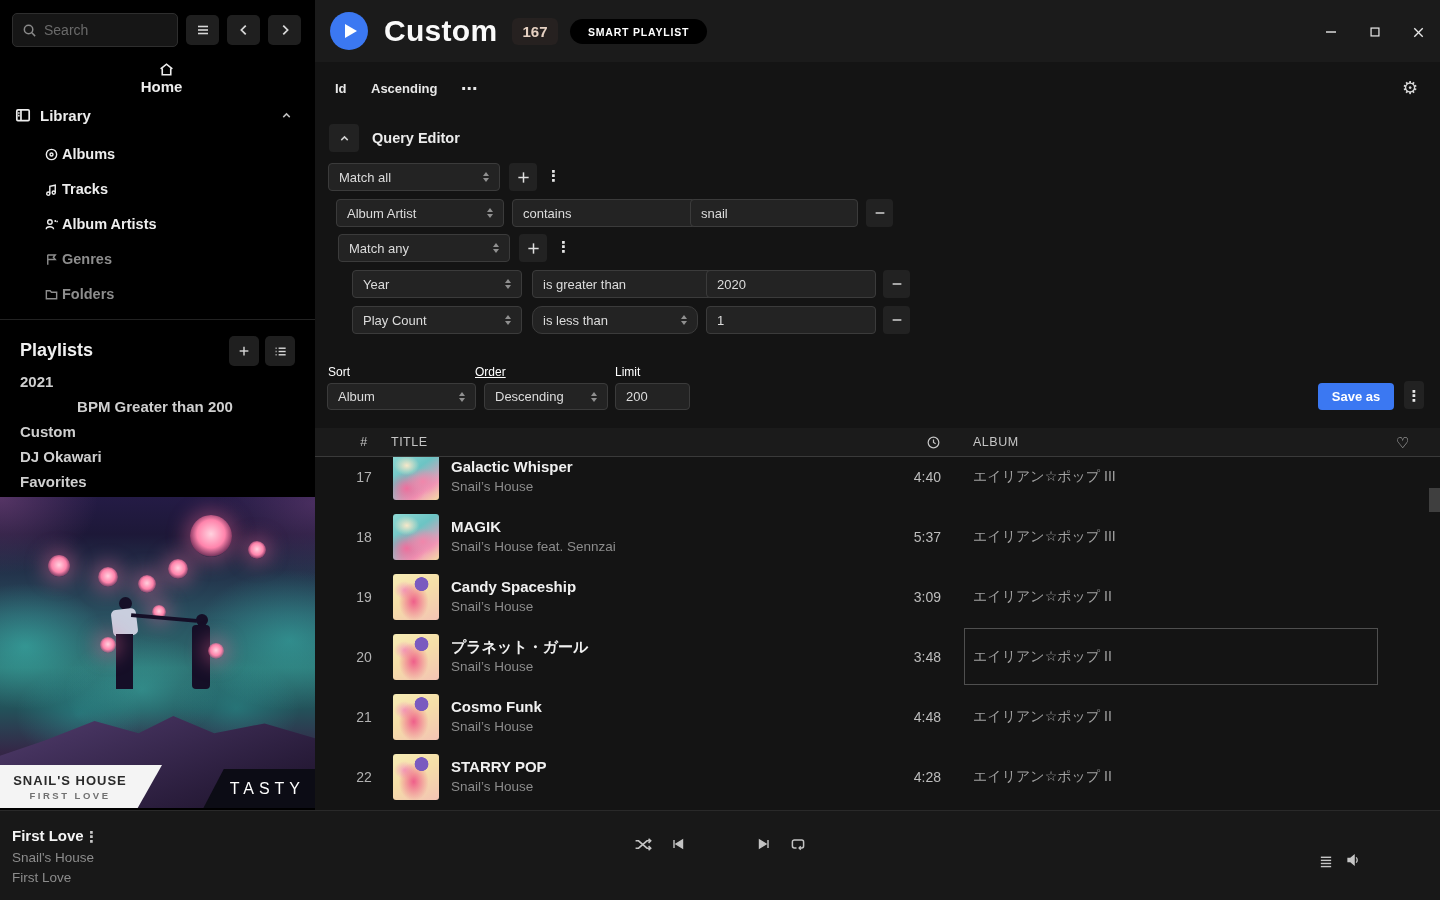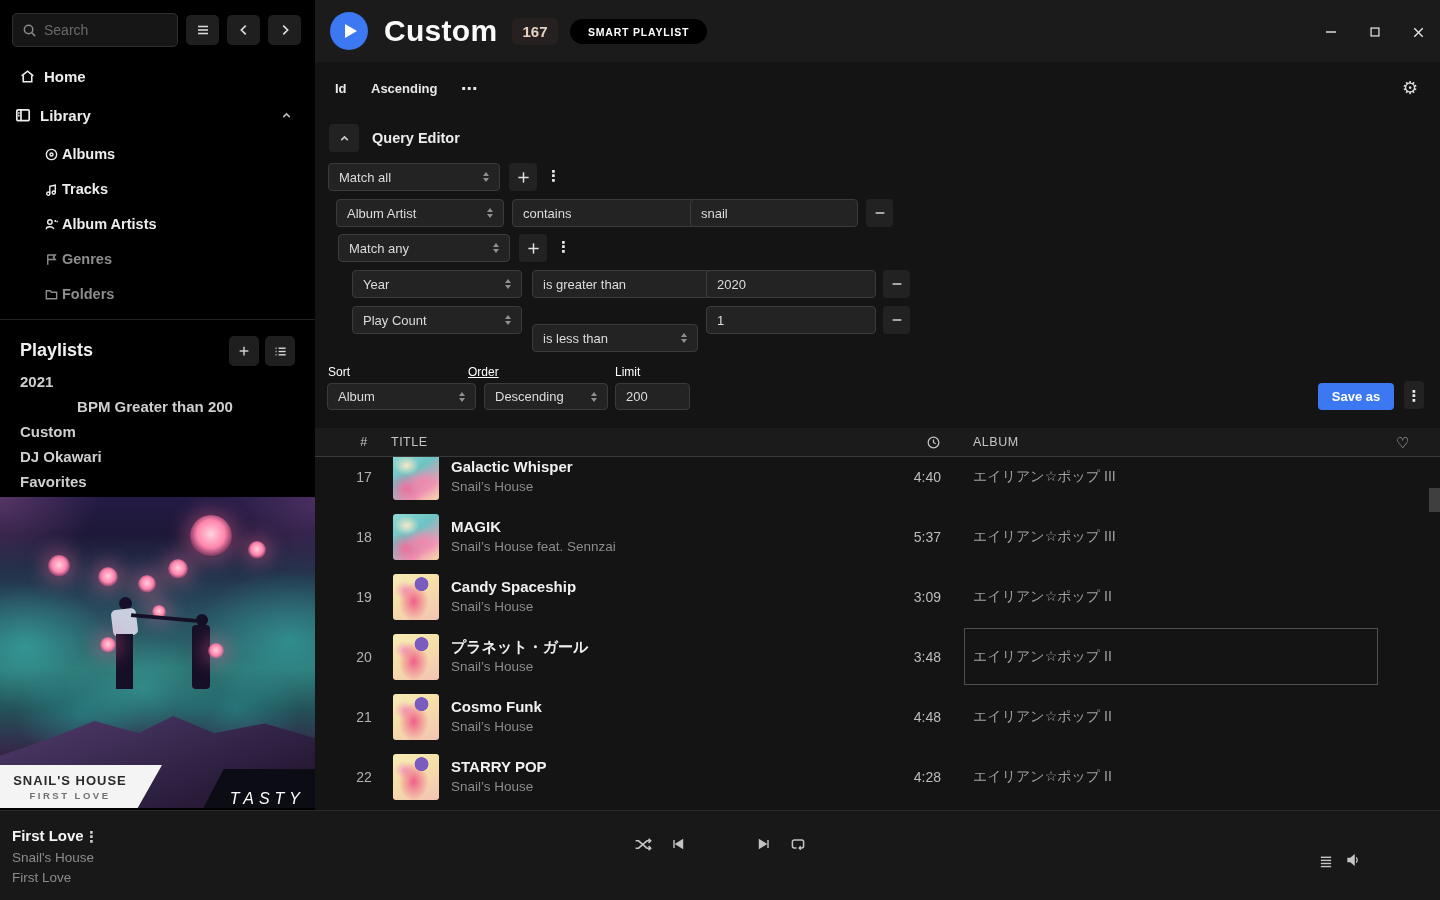--- a/index.html
+++ b/index.html
@@ -53,22 +53,22 @@
   .fig { position:absolute; background:#150f27; }
   .cov-rocks { position:absolute; left:0; bottom:0; width:100%; height:40%;
     background:linear-gradient(160deg,#5a4575 0%,#43315c 35%,#2a1d3c 75%,#1c1228 100%);
     clip-path:polygon(0 58%,14% 46%,30% 30%,44% 40%,55% 26%,68% 40%,84% 32%,100% 44%,100% 100%,0 100%); }
   .banner-white { position:absolute; left:0; bottom:0; width:162px; height:43px; background:#f4f4f4;
     clip-path:polygon(0 0,100% 0,85% 100%,0 100%); display:flex; flex-direction:column; justify-content:center;
     align-items:center; padding-right:22px; }
   .banner-white .bw1 { font-size:13px; font-weight:800; color:#2a2a2a; letter-spacing:1px; }
   .banner-white .bw2 { font-size:9.5px; font-weight:700; color:#707070; letter-spacing:2.5px; margin-top:2px; }
   .banner-dark { position:absolute; right:0; bottom:0; width:120px; height:39px; background:#0c0c15;
-    clip-path:polygon(24% 0,100% 0,100% 100%,7% 100%); display:flex; align-items:flex-end; justify-content:flex-end;
-    padding-right:10px;font-style:italic; }
+    clip-path:polygon(24% 0,100% 0,100% 100%,7% 100%); display:flex; align-items:center; justify-content:flex-end;
+    padding-right:10px; }
   .banner-dark .td1 { font-size:16px; font-weight:400; color:#fff; letter-spacing:5px; }
 
   
   #main { position:absolute; left:315px; top:0; width:1125px; height:810px; background:#141414; }
   #page-header { position:absolute; left:0; top:0; width:1125px; height:62px; background:#1b1b1b; }
   .play-circle { position:absolute; left:15px; top:12px; width:38px; height:38px; border-radius:50%;
                  background:#3b78f2; display:flex; align-items:center; justify-content:center; cursor:pointer; }
   .play-tri { width:0; height:0; border-left:12px solid #fff; border-top:7px solid transparent;
               border-bottom:7px solid transparent; margin-left:3px; }
   .page-title { position:absolute; left:69px; top:14px; font-size:30px; font-weight:800; color:#fafafa; letter-spacing:.3px; }
@@ -172,21 +172,21 @@
       </span>
     </div>
     <div class="sq-btn" style="left:268px;">
       <span>
         <svg width="14" height="14" viewBox="0 0 16 16" fill="none" stroke="#d8d8d8" stroke-width="2">
           <polyline points="6,3 11,8 6,13"></polyline>
           </svg>
       </span>
     </div>
 
-    <div class="nav-row" style="top:61px;">
+    <div class="nav-row" style="top:61px;flex-direction:column;">
       <span class="nicon" style="margin-left:18px;">
         <svg width="17" height="17" viewBox="0 0 16 16" fill="none" stroke="#ededed" stroke-width="1.5">
           <path d="M2.5 7.5 L8 3 L13.5 7.5"></path>
             <path d="M4 6.8 V13 H12 V6.8"></path>
           </svg>
       </span>
       <span style="margin-left:8px;">Home</span>
     </div>
 
     <div class="nav-row" style="top:100px;">
@@ -450,38 +450,38 @@
       </span>
     </div>
 
     <div class="sel" style="left:37px; top:306px; width:170px;">
       <span>Play Count</span>
       <span class="caret">
           <i class="up"></i>
           <i class="dn"></i>
         </span>
     </div>
-    <div class="sel" style="left:217px; top:324px; width:166px;">
+    <div class="sel" style="left:217px; top:306px; width:166px;border-radius:10px;">
       <span>is less than</span>
       <span class="caret">
           <i class="up"></i>
           <i class="dn"></i>
         </span>
     </div>
     <input class="qinput" style="left: 391px; top: 306px; width: 170px;" value="1">
     <div class="qbtn" style="left:568px; top:306px; width:27px; height:28px;">
       <span>
         <svg width="14" height="14" viewBox="0 0 16 16" stroke="#e0e0e0" stroke-width="1.6">
             <line x1="3" y1="8" x2="13" y2="8"></line>
           </svg>
       </span>
     </div>
 
     <span class="flabel" style="left:13px; top:365px;">Sort</span>
-    <span class="flabel" style="left:153px; top:365px;text-decoration:underline;">Order</span>
+    <span class="flabel" style="left:160px; top:365px;text-decoration:underline;">Order</span>
     <span class="flabel" style="left:300px; top:365px;">Limit</span>
     <div class="sel" style="left:12px; top:383px; width:149px; height:27px;">
       <span>Album</span>
       <span class="caret">
           <i class="up"></i>
           <i class="dn"></i>
         </span>
     </div>
     <div class="sel" style="left:169px; top:383px; width:124px; height:27px;">
       <span>Descending</span>

